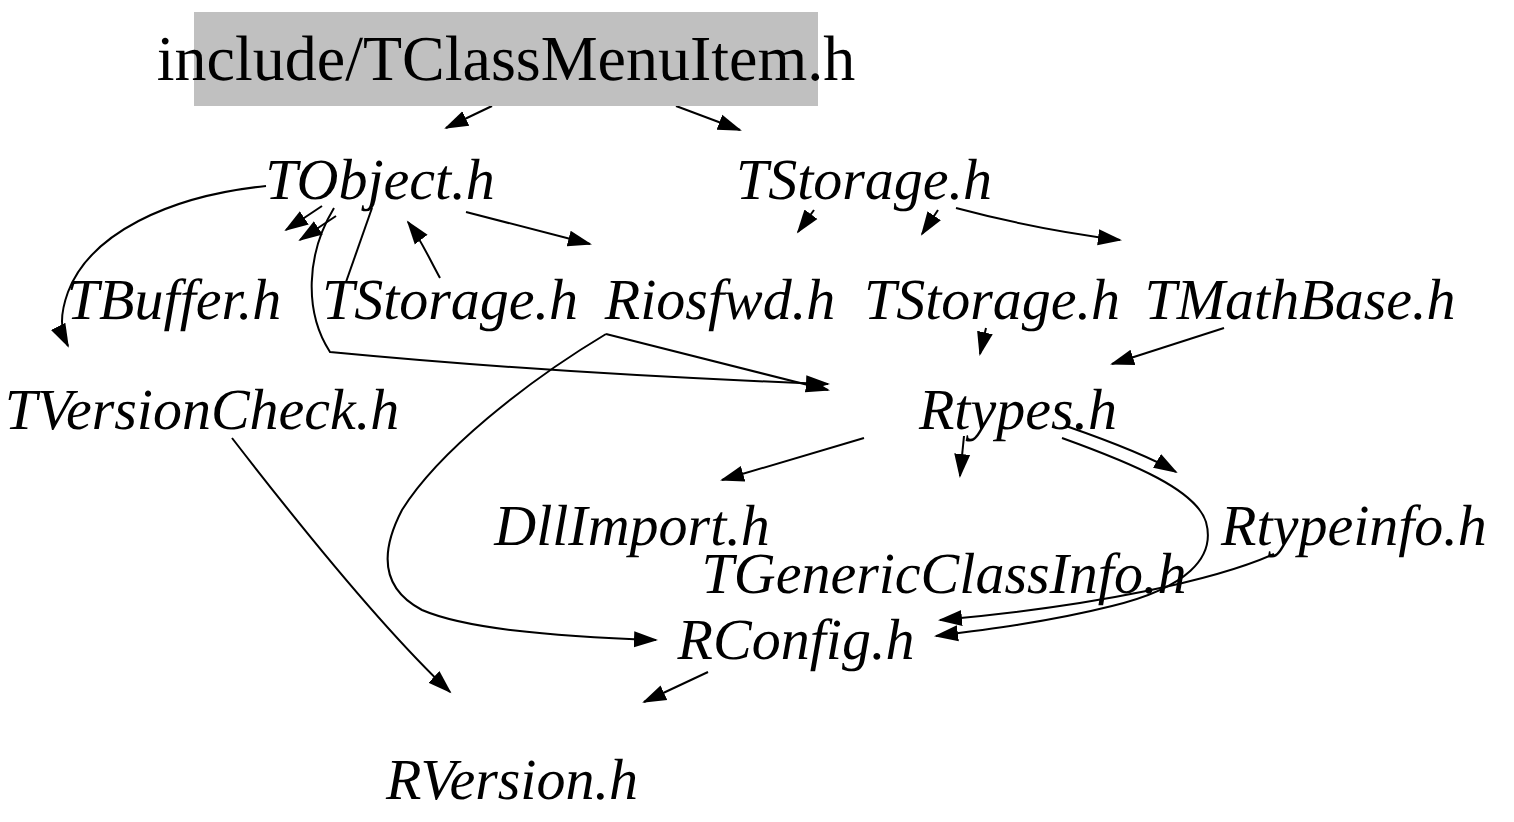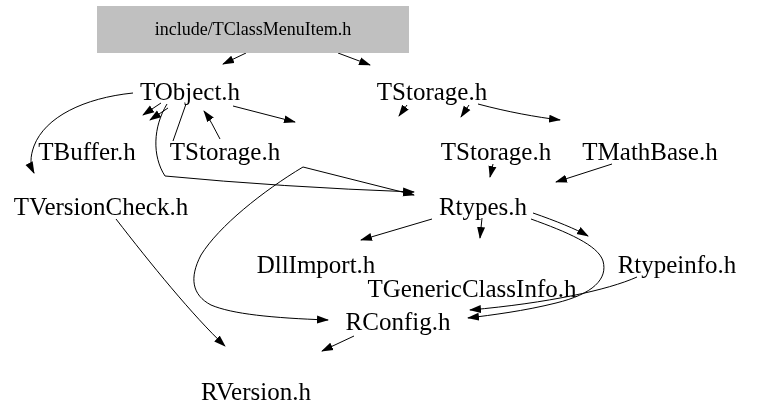--- a/index.html
+++ b/index.html
@@ -9,31 +9,32 @@
     background:#ffffff;
     font-family:"Liberation Serif","DejaVu Serif",serif;
     overflow:hidden;
   }
   .edges{position:absolute;left:0;top:0;width:757px;height:411px;}
   .edges path{stroke:#000;stroke-width:1;fill:none;}
   .node{
     position:absolute;
     transform:translate(-50%,-50%);
     white-space:nowrap;
-    font-size:25px;
+    font-size:29px;
     color:#000;
     line-height:1;
     cursor:pointer;
+    font-style:italic;
   }
   .rootnode{
     position:absolute;
     left:97px;top:6px;width:312px;height:47px;
     background:#c0c0c0;
     display:flex;align-items:center;justify-content:center;
-    font-size:18px;color:#000;white-space:nowrap;
+    font-size:32px;color:#000;white-space:nowrap;
   }
 </style>
 </head>
 <body>
 
 <div class="canvas">
 
   <svg class="edges" viewBox="0 0 757 411" xmlns="http://www.w3.org/2000/svg">
     <defs>
       <marker id="ah" markerWidth="13" markerHeight="9" refX="11" refY="4.5" orient="auto" markerUnits="userSpaceOnUse">
@@ -64,23 +65,24 @@
     <path d="M354,336 L322,351" marker-end="url(#ah)"></path>
     <path d="M116,219 C150,263 193,316 225,346" marker-end="url(#ah)"></path>
   </svg>
 
   <div class="rootnode">include/TClassMenuItem.h</div>
 
   <div class="node" style="left:190px;top:91px;">TObject.h</div>
   <div class="node" style="left:432px;top:91px;">TStorage.h</div>
   <div class="node" style="left:225px;top:151px;">TStorage.h</div>
   <div class="node" style="left:87px;top:151px;">TBuffer.h</div>
+  <div class="node" style="left:360px;top:151px;">Riosfwd.h</div>
   <div class="node" style="left:496px;top:151px;">TStorage.h</div>
   <div class="node" style="left:650px;top:151px;">TMathBase.h</div>
   <div class="node" style="left:101px;top:206px;">TVersionCheck.h</div>
-  <div class="node" style="left:483px;top:206px;">Rtypes.h</div>
+  <div class="node" style="left:509px;top:206px;">Rtypes.h</div>
   <div class="node" style="left:268px;top:264px;margin-left:48px;">DllImport.h</div>
   <div class="node" style="left:472px;top:264px;margin-top:24px;">TGenericClassInfo.h</div>
   <div class="node" style="left:677px;top:264px;">Rtypeinfo.h</div>
   <div class="node" style="left:398px;top:321px;">RConfig.h</div>
   <div class="node" style="left:256px;top:391px;">RVersion.h</div>
 
 </div>
 
 </body></html>

